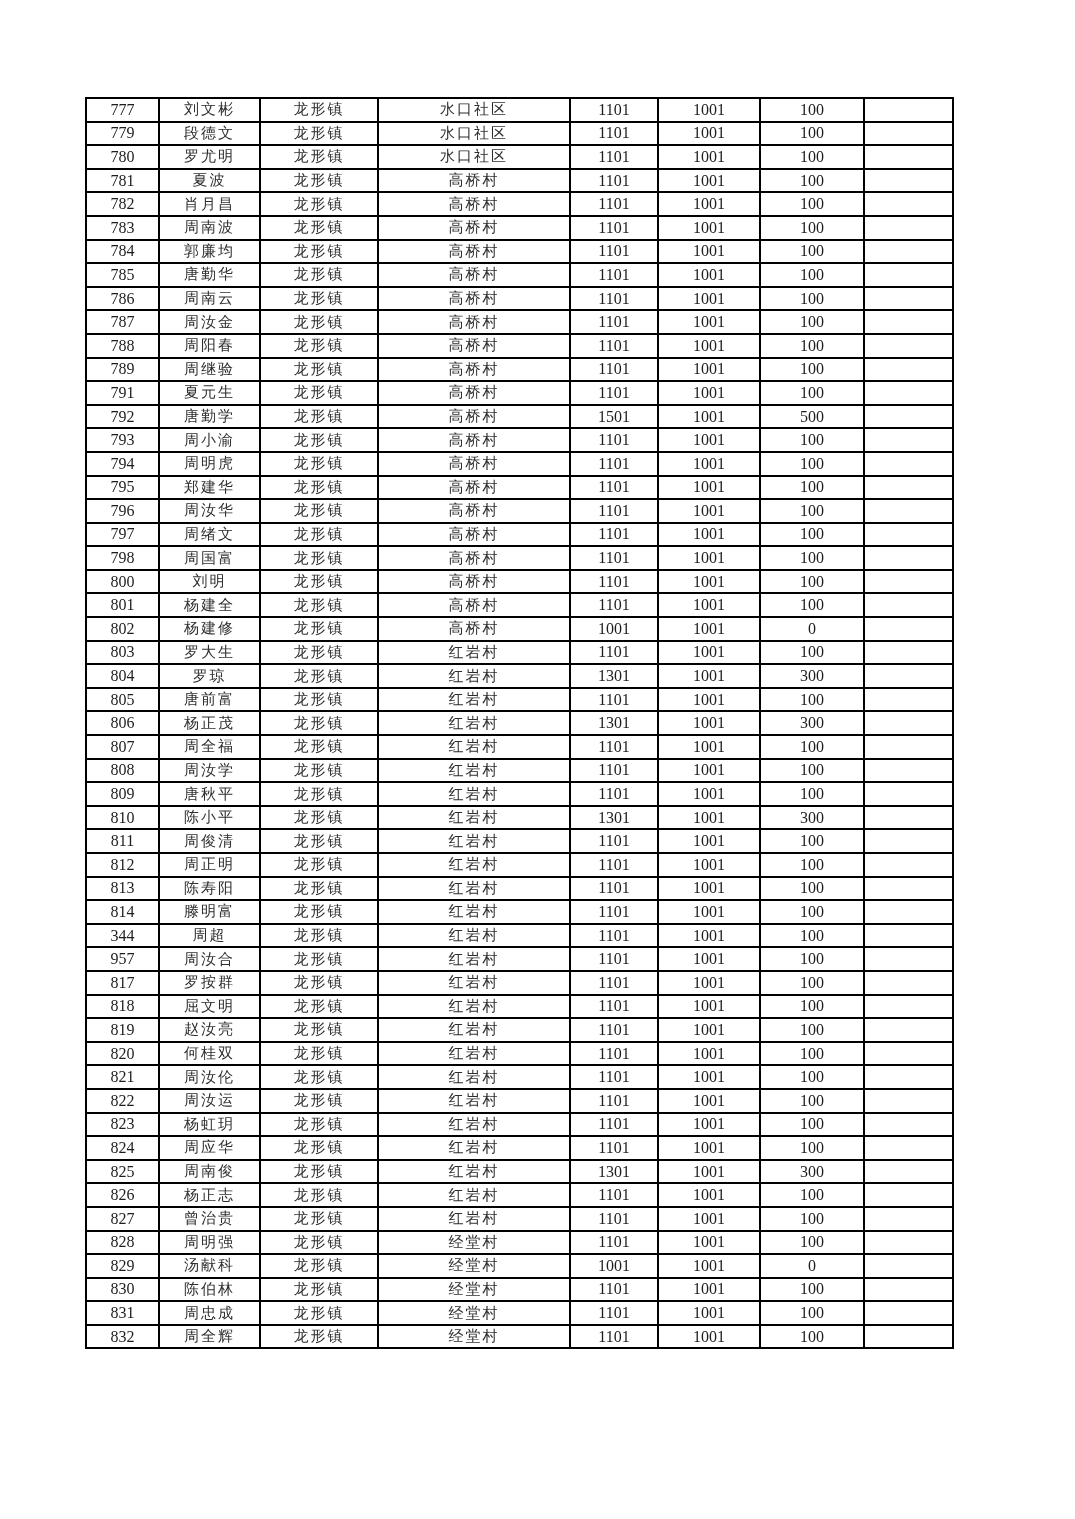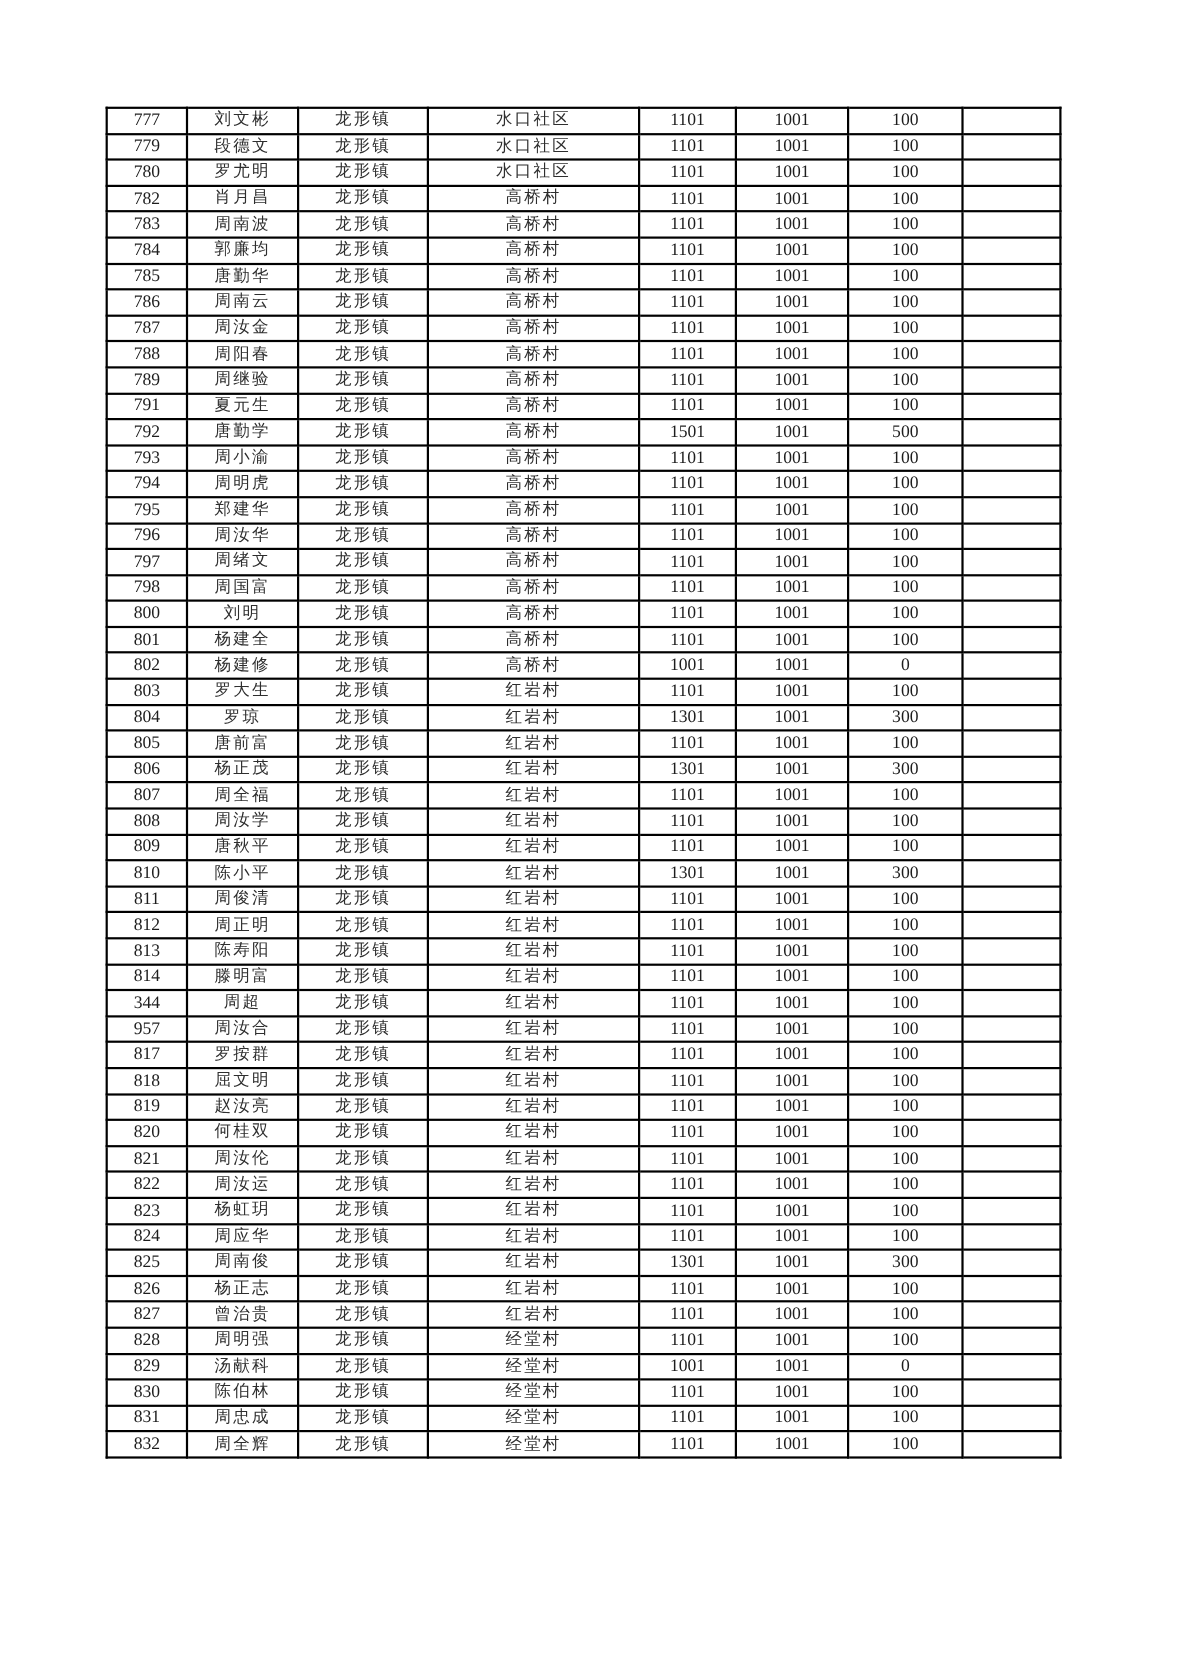--- a/index.html
+++ b/index.html
@@ -10,21 +10,21 @@
   .page {
     position: relative;
     width: 1075px;
     height: 1519px;
     background: #ffffff;
     font-family: "Liberation Serif", "DejaVu Serif", serif;
     overflow: hidden;
   }
   table.grid {
     position: absolute;
-    left: 96px;
+    left: 85px;
     top: 97px;
     border-collapse: collapse;
     table-layout: fixed;
     padding-left: 19px;
   }
   table.grid td {
     border: 2px solid #000000;
     height: 21.6px;
     padding: 0;
     text-align: center;
@@ -83,20 +83,30 @@
           <td class="num">780</td>
           <td class="zh">罗尤明</td>
           <td class="zh">龙形镇</td>
           <td class="zh">水口社区</td>
           <td class="num">1101</td>
           <td class="num">1001</td>
           <td class="num">100</td>
           <td class="num"></td>
         </tr>
         <tr>
+          <td class="num">781</td>
+          <td class="zh">夏波</td>
+          <td class="zh">龙形镇</td>
+          <td class="zh">高桥村</td>
+          <td class="num">1101</td>
+          <td class="num">1001</td>
+          <td class="num">100</td>
+          <td class="num"></td>
+        </tr>
+        <tr>
           <td class="num">782</td>
           <td class="zh">肖月昌</td>
           <td class="zh">龙形镇</td>
           <td class="zh">高桥村</td>
           <td class="num">1101</td>
           <td class="num">1001</td>
           <td class="num">100</td>
           <td class="num"></td>
         </tr>
         <tr>

